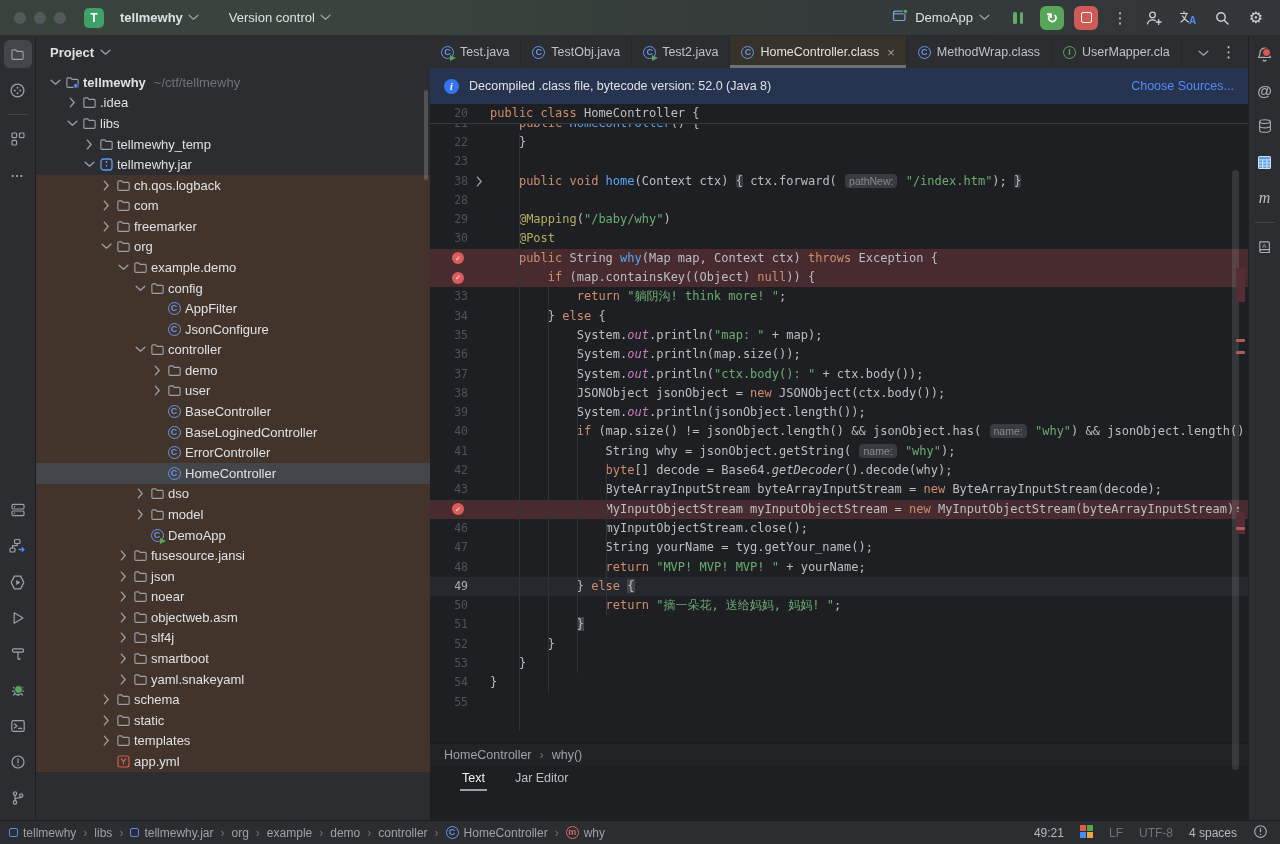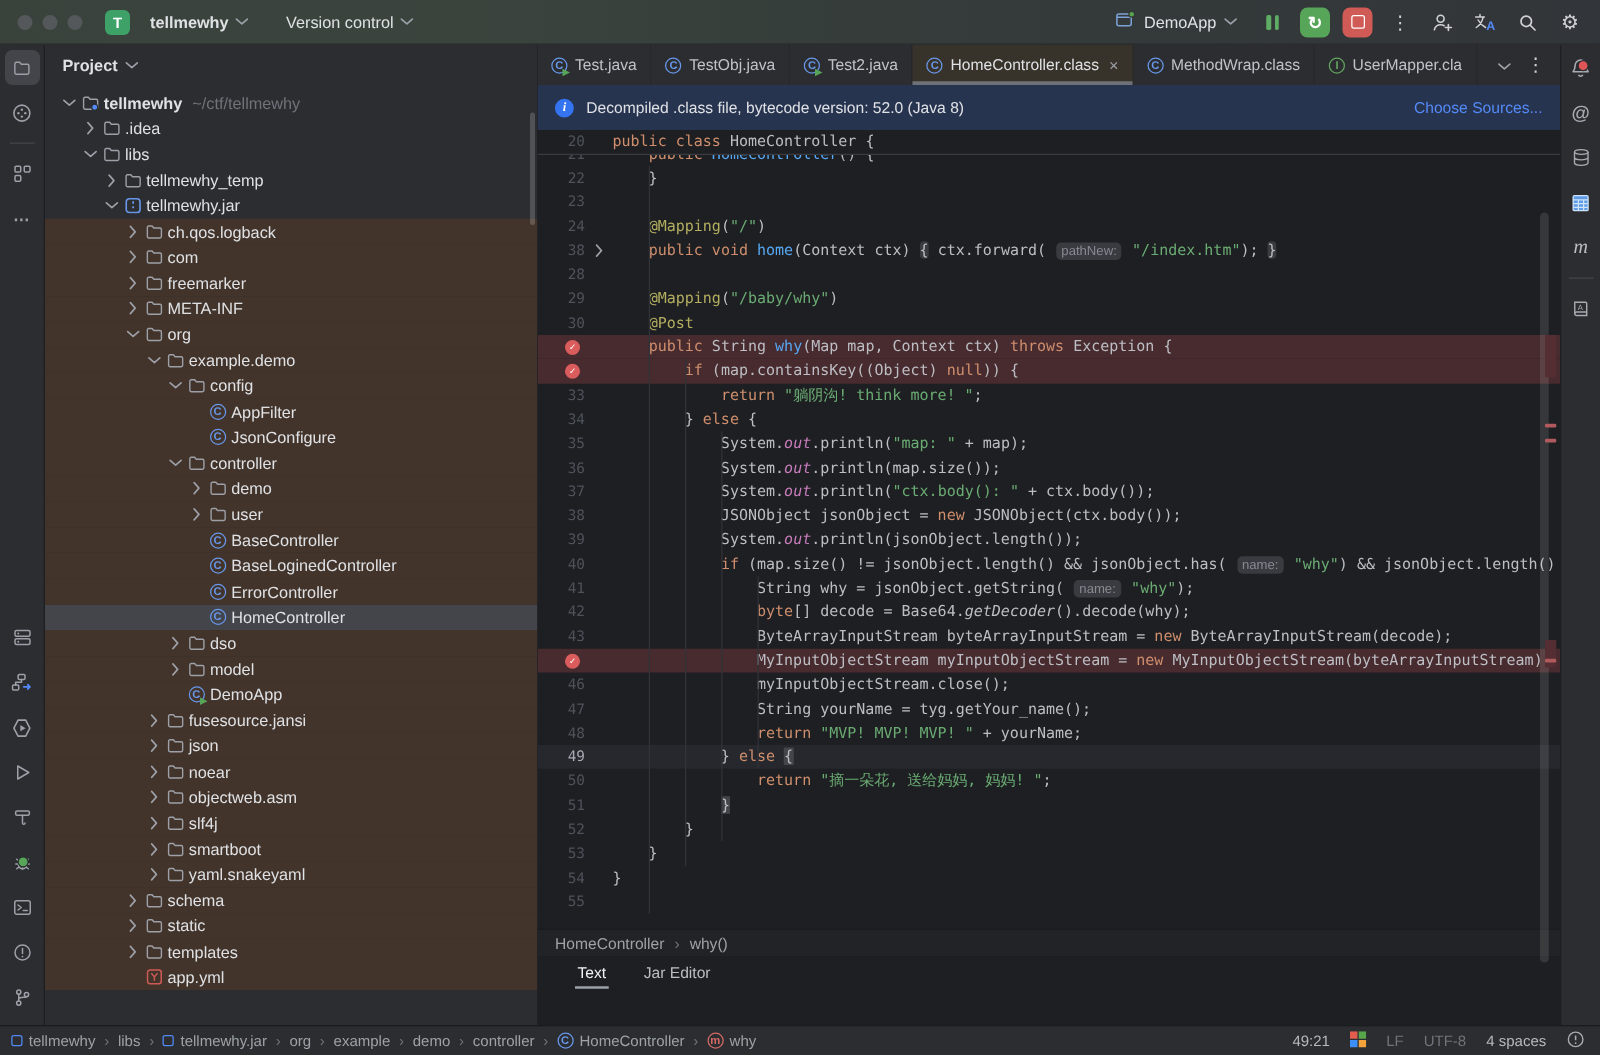--- a/index.html
+++ b/index.html
@@ -447,35 +447,20 @@
             <span style="display: inline-flex; align-items: center; justify-content: center; position: relative;">
               <svg width="15" height="15" viewBox="0 0 16 16">
                 <path d="M2 4.2c0-.7.5-1.2 1.2-1.2h2.9l1.4 1.7h5.3c.7 0 1.2.5 1.2 1.2v6.1c0 .7-.5 1.2-1.2 1.2H3.2c-.7 0-1.2-.5-1.2-1.2z" stroke="#9da0a8" fill="none" stroke-width="1.2" stroke-linecap="round" stroke-linejoin="round"></path>
               </svg>
             </span>
           </span>
           <span class="tlabel">freemarker</span>
         </div>
         <div class="trow lib" style="padding-left: 63px;">
           <span class="tchev">
-            <svg width="7" height="11" viewBox="0 0 6 10">
-              <path d="M1 1l3.5 4L1 9" stroke="#9da0a8" fill="none" stroke-width="1.2" stroke-linecap="round" stroke-linejoin="round"></path>
-            </svg>
-          </span>
-          <span class="ticon">
-            <span style="display: inline-flex; align-items: center; justify-content: center; position: relative;">
-              <svg width="15" height="15" viewBox="0 0 16 16">
-                <path d="M2 4.2c0-.7.5-1.2 1.2-1.2h2.9l1.4 1.7h5.3c.7 0 1.2.5 1.2 1.2v6.1c0 .7-.5 1.2-1.2 1.2H3.2c-.7 0-1.2-.5-1.2-1.2z" stroke="#9da0a8" fill="none" stroke-width="1.2" stroke-linecap="round" stroke-linejoin="round"></path>
-              </svg>
-            </span>
-          </span>
-          <span class="tlabel">META-INF</span>
-        </div>
-        <div class="trow lib" style="padding-left: 63px;">
-          <span class="tchev">
             <svg width="11" height="7" viewBox="0 0 10 6">
               <path d="M1 1l4 3.5L9 1" stroke="#9da0a8" fill="none" stroke-width="1.2" stroke-linecap="round" stroke-linejoin="round"></path>
             </svg>
           </span>
           <span class="ticon">
             <span style="display: inline-flex; align-items: center; justify-content: center; position: relative;">
               <svg width="15" height="15" viewBox="0 0 16 16">
                 <path d="M2 4.2c0-.7.5-1.2 1.2-1.2h2.9l1.4 1.7h5.3c.7 0 1.2.5 1.2 1.2v6.1c0 .7-.5 1.2-1.2 1.2H3.2c-.7 0-1.2-.5-1.2-1.2z" stroke="#9da0a8" fill="none" stroke-width="1.2" stroke-linecap="round" stroke-linejoin="round"></path>
               </svg>
             </span>
@@ -869,21 +854,20 @@
     <div class="banner">
       <span class="infoc">i</span>
       <span>Decompiled .class file, bytecode version: 52.0 (Java 8)</span>
       <span class="lnk">Choose Sources...</span>
     </div>
     <div class="codewrap" id="codewrap">
       <div class="clines" id="clines">
           <div class="cl"><span class="gut">21</span><span class="foldc"></span><span class="ctext"><span class="tk-d">    </span><span class="tk-k">public </span><span class="tk-m">HomeController</span><span class="tk-d">() {</span></span></div>
           <div class="cl"><span class="gut">22</span><span class="foldc"></span><span class="ctext"><span class="tk-d">    }</span></span></div>
           <div class="cl"><span class="gut">23</span><span class="foldc"></span><span class="ctext"></span></div>
-          <div class="cl"><span class="gut">24</span><span class="foldc"></span><span class="ctext"><span class="tk-d">    </span><span class="tk-a">@Mapping</span><span class="tk-d">(</span><span class="tk-s">"/"</span><span class="tk-d">)</span></span></div>
           <div class="cl"><span class="gut">38</span><span class="foldc"><svg width="7" height="11" viewBox="0 0 6 10">
                 <path d="M1 1l3.5 4L1 9" stroke="#9da0a8" fill="none" stroke-width="1.2" stroke-linecap="round" stroke-linejoin="round"></path>
               </svg></span><span class="ctext"><span class="tk-d">    </span><span class="tk-k">public </span><span class="tk-k">void </span><span class="tk-m">home</span><span class="tk-d">(Context ctx) </span><span class="tk-p">{</span><span class="tk-d"> ctx.forward( </span><span class="tk-h">pathNew:</span><span class="tk-d"> </span><span class="tk-s">"/index.htm"</span><span class="tk-d">); </span><span class="tk-p">}</span></span></div>
           <div class="cl"><span class="gut">28</span><span class="foldc"></span><span class="ctext"></span></div>
           <div class="cl"><span class="gut">29</span><span class="foldc"></span><span class="ctext"><span class="tk-d">    </span><span class="tk-a">@Mapping</span><span class="tk-d">(</span><span class="tk-s">"/baby/why"</span><span class="tk-d">)</span></span></div>
           <div class="cl"><span class="gut">30</span><span class="foldc"></span><span class="ctext"><span class="tk-d">    </span><span class="tk-a">@Post</span></span></div>
           <div class="cl hl-bp"><span class="gut"><span class="bpdot">✓</span></span><span class="foldc"></span><span class="ctext"><span class="tk-d">    </span><span class="tk-k">public </span><span class="tk-d">String </span><span class="tk-m">why</span><span class="tk-d">(Map map, Context ctx) </span><span class="tk-k">throws </span><span class="tk-d">Exception {</span></span></div>
           <div class="cl hl-bp"><span class="gut"><span class="bpdot">✓</span></span><span class="foldc"></span><span class="ctext"><span class="tk-d">        </span><span class="tk-k">if </span><span class="tk-d">(map.containsKey((Object) </span><span class="tk-k">null</span><span class="tk-d">)) {</span></span></div>
           <div class="cl"><span class="gut">33</span><span class="foldc"></span><span class="ctext"><span class="tk-d">            </span><span class="tk-k">return </span><span class="tk-s">"躺阴沟! think more! "</span><span class="tk-d">;</span></span></div>
           <div class="cl"><span class="gut">34</span><span class="foldc"></span><span class="ctext"><span class="tk-d">        } </span><span class="tk-k">else </span><span class="tk-d">{</span></span></div>

